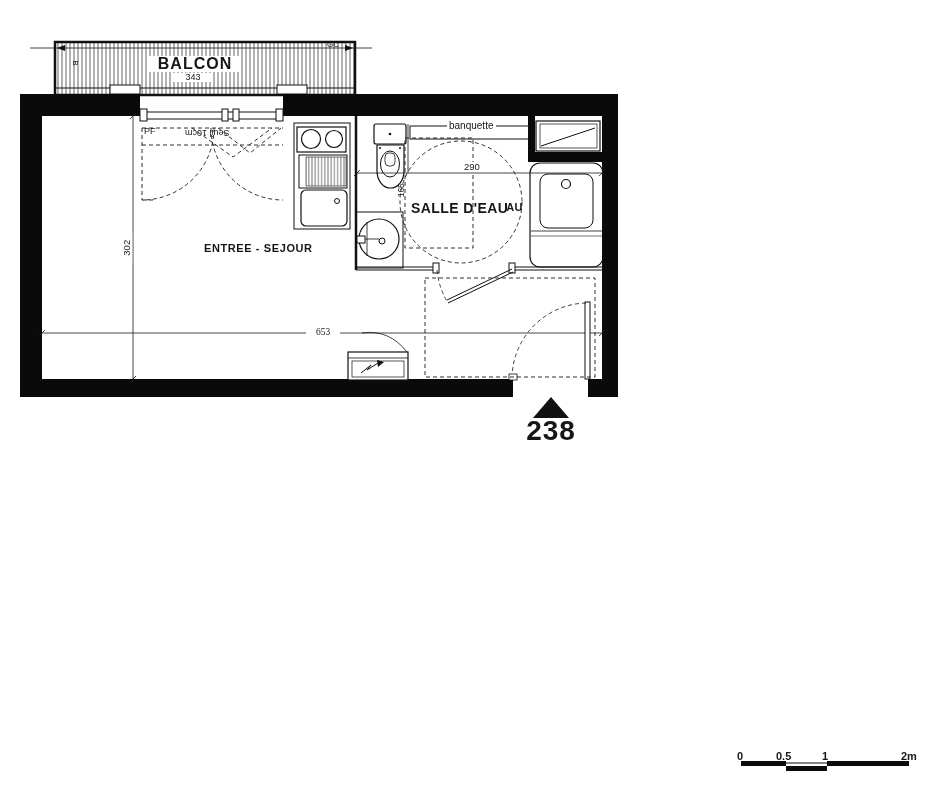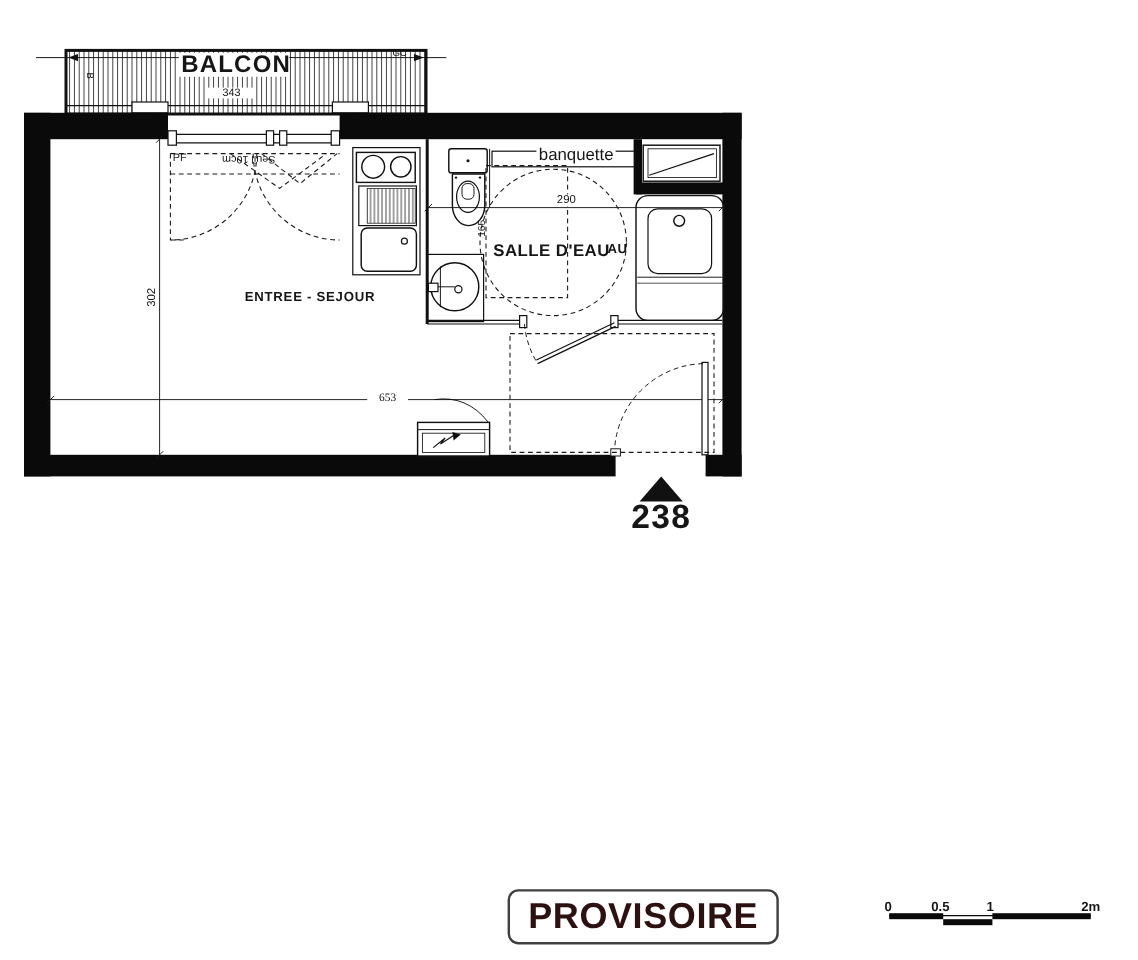--- a/index.html
+++ b/index.html
@@ -8,27 +8,27 @@
     font-family:"Liberation Sans", sans-serif;color:#161616;
   }
   svg.plan{position:absolute;left:0;top:0;}
   .lbl{position:absolute;white-space:nowrap;line-height:1;color:#161616;}
   .bgw{background:#fff;padding:0 2px;}
   .ctr{text-align:center;}
   .rot90cw{transform:rotate(90deg);transform-origin:center;}
   .rot90ccw{transform:rotate(-90deg);transform-origin:center;}
   .rot180{transform:rotate(180deg);transform-origin:center;}
 
-  .balcon-lbl{left:149px;top:44px;width:88px;font-size:20px;font-weight:bold;letter-spacing:1px;}
+  .balcon-lbl{left:149px;top:56px;width:88px;font-size:16px;font-weight:bold;letter-spacing:1px;}
   .dim343{left:173px;top:35px;width:36px;font-size:9px;margin-top:38px;}
   .tagB{left:72px;top:59px;font-size:8px;}
   .tagGC{left:327px;top:41px;font-size:8px;text-align:center;}
   .pf{left:144px;top:127px;font-size:9px;}
   .seuil{left:185px;top:128px;font-size:9px;}
-  .banquette{left:447px;top:121px;font-size:14px;}
+  .banquette{left:447px;top:121px;font-size:10px;}
   .dim290{left:462px;top:162px;font-size:9.5px;}
   .salle{left:411px;top:201px;font-size:14px;font-weight:bold;letter-spacing:.4px;}
   .salle .artifact{font-size:11px;position:relative;top:-2px;margin-left:-2px;}
   .dim165{left:388px;top:186px;width:26px;font-size:8.5px;}
   .entree{left:204px;top:243px;font-size:11px;font-weight:bold;letter-spacing:.6px;}
   .dim302{left:112px;top:243px;width:26px;font-size:9.5px;}
   .dim653{left:306px;top:328px;width:30px;font-size:9.5px;font-family:Liberation Serif, serif;}
   .unitnum{left:519px;top:417px;width:64px;font-size:28px;font-weight:600;letter-spacing:1px;}
   .stamp{
     left:423px;top:741px;width:222px;height:42px;
@@ -237,20 +237,19 @@
     <span>SALLE D'EAU</span><span class="artifact">AU</span>
   </div>
   <div class="lbl dim165 rot90ccw ctr">165</div>
 
   <div class="lbl entree">ENTREE - SEJOUR</div>
   <div class="lbl dim302 rot90ccw bgw ctr">302</div>
   <div class="lbl dim653 bgw ctr">653</div>
 
   <div class="lbl unitnum ctr">238</div>
 
-  <div class="stamp">PROVISOIRE</div>
 
   <div class="lbl sc sc0">0</div>
   <div class="lbl sc sc05">0.5</div>
   <div class="lbl sc sc1">1</div>
   <div class="lbl sc sc2">2m</div>
 
 </div>
 
 </body></html>

